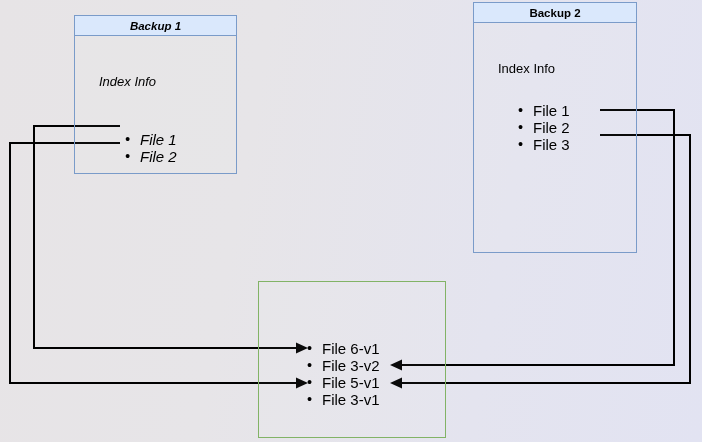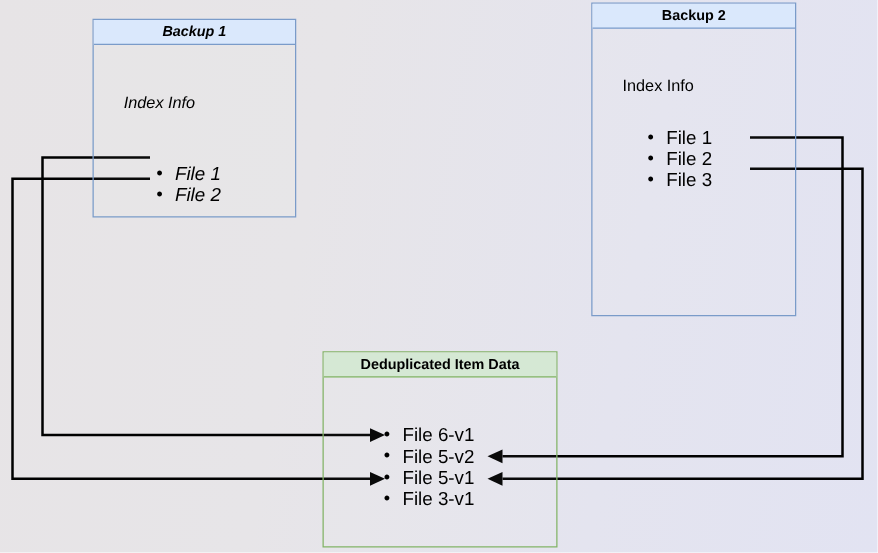--- a/index.html
+++ b/index.html
@@ -142,22 +142,21 @@
     <div class="box-title title-blue">Backup 2</div>
     <div class="body-label" style="left:24px; top:58px;">Index Info</div>
     <ul class="bullet-list" style="left:44px; top:99px;">
       <li>File 1</li>
       <li>File 2</li>
       <li>File 3</li>
     </ul>
   </div>
 
   <div class="box box-green" style="left:258px; top:281px; width:188px; height:157px;">
-    <div class="box-title title-green">Deduplicated Item Data</div>
     <ul class="bullet-list" style="left:48px; top:58px;">
       <li>File 6-v1</li>
-      <li>File 5-v2</li>
+      <li>File 3-v2</li>
       <li>File 5-v1</li>
       <li>File 3-v1</li>
     </ul>
   </div>
 
 </div>
 
 </body></html>

